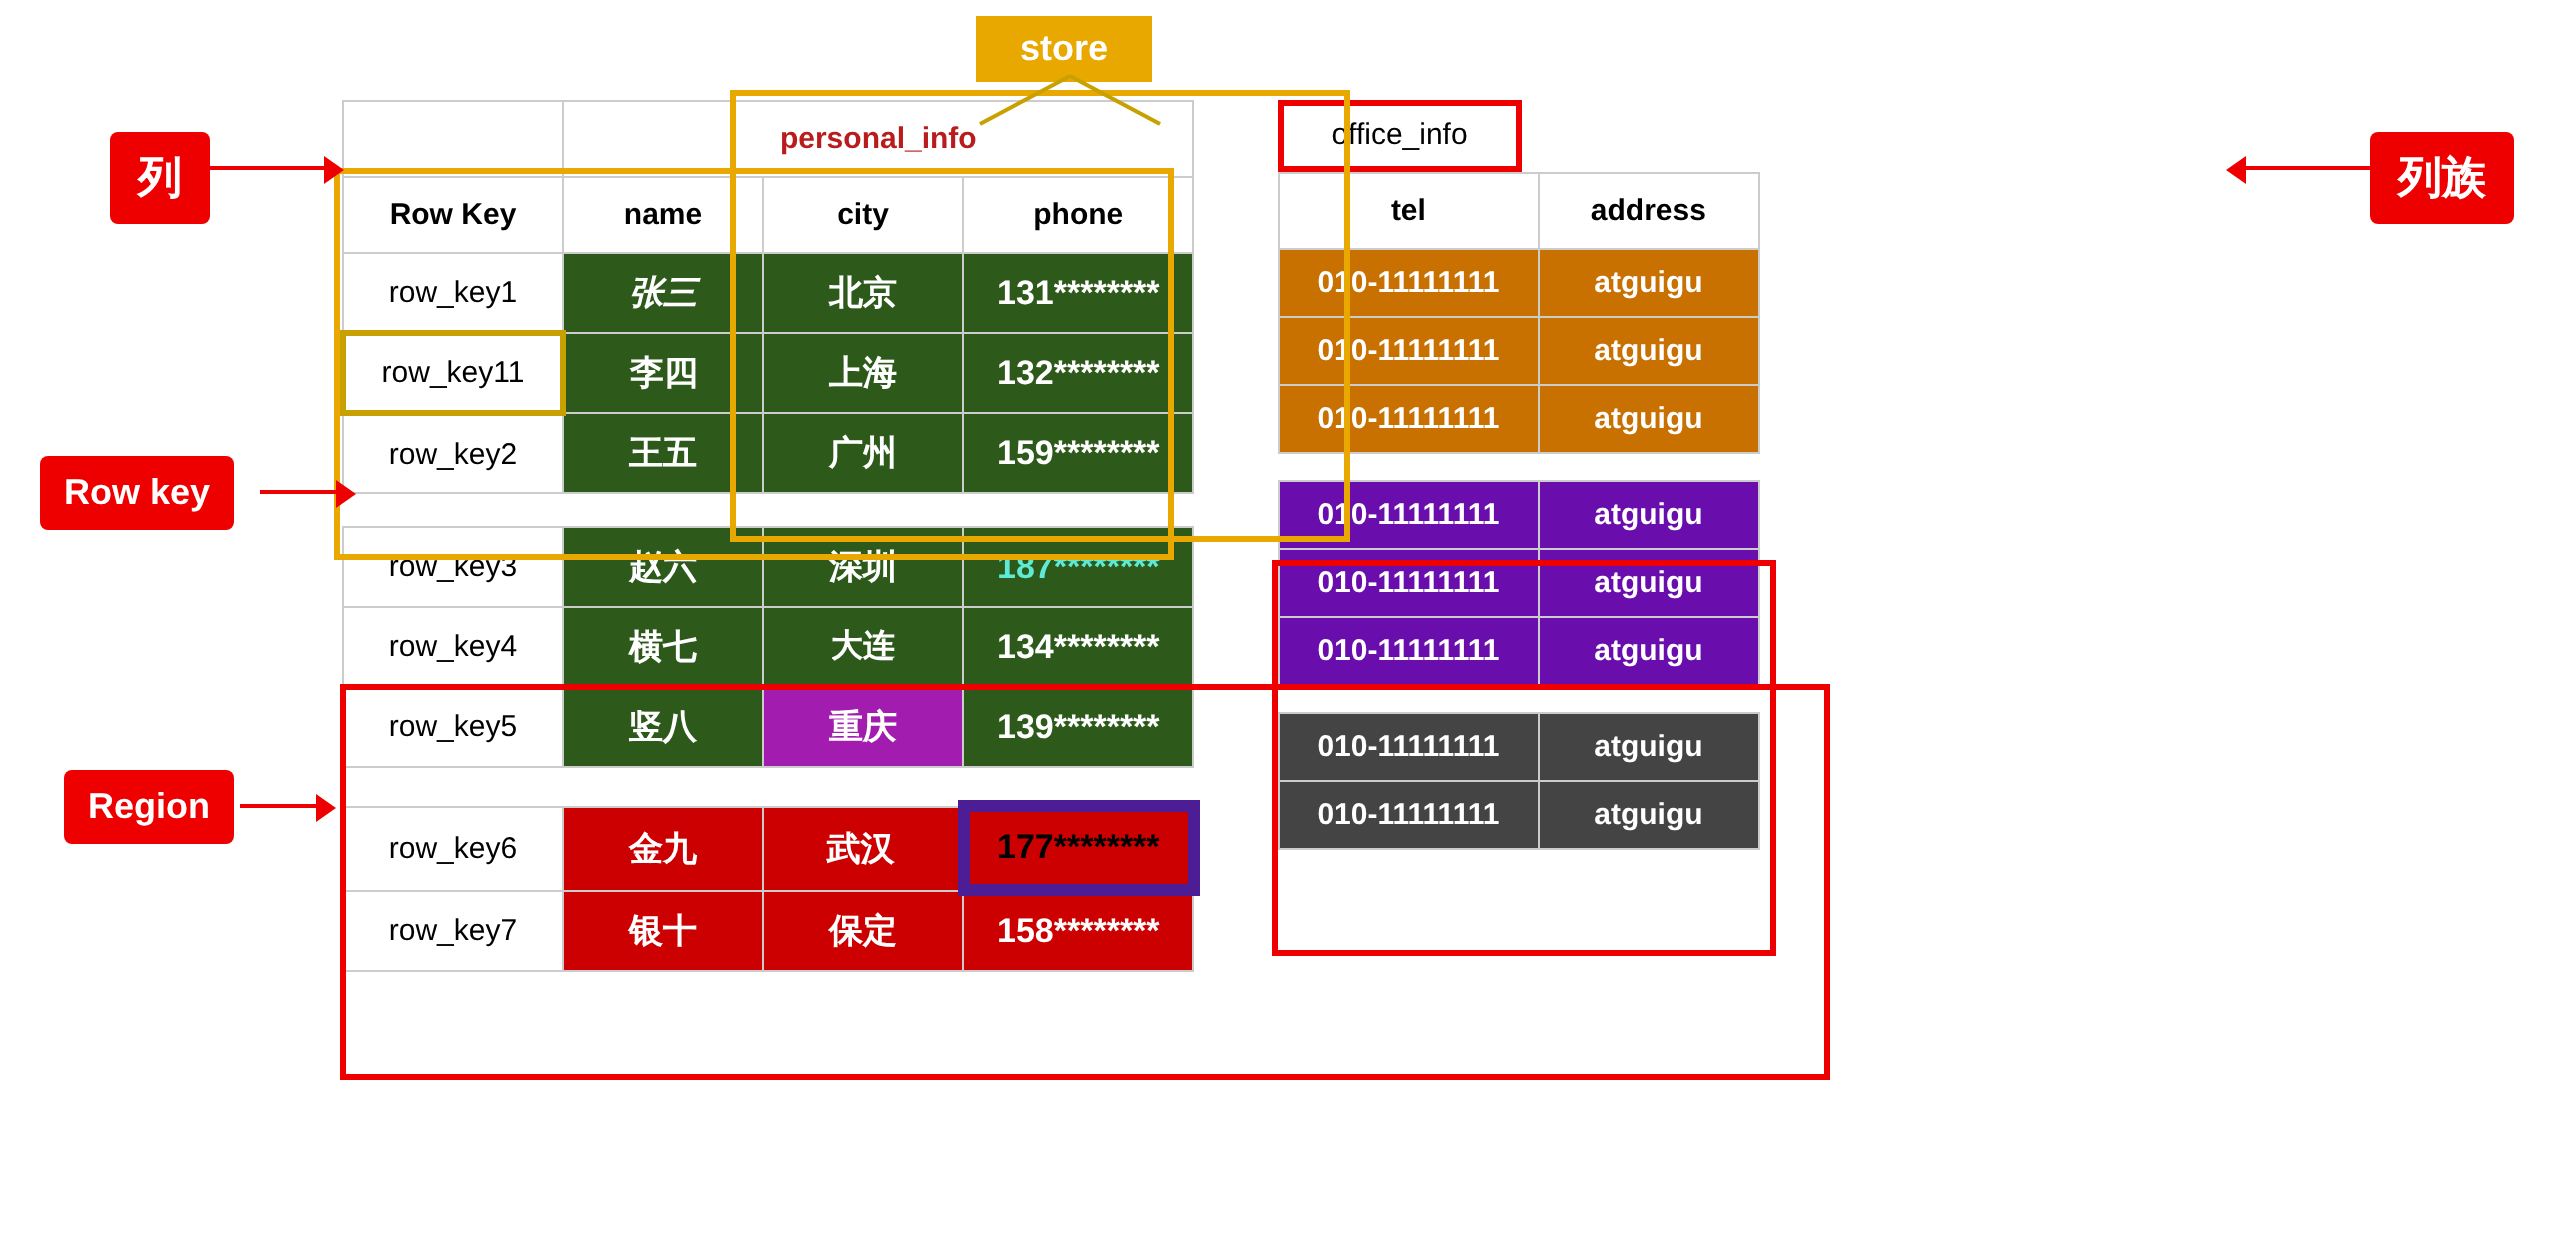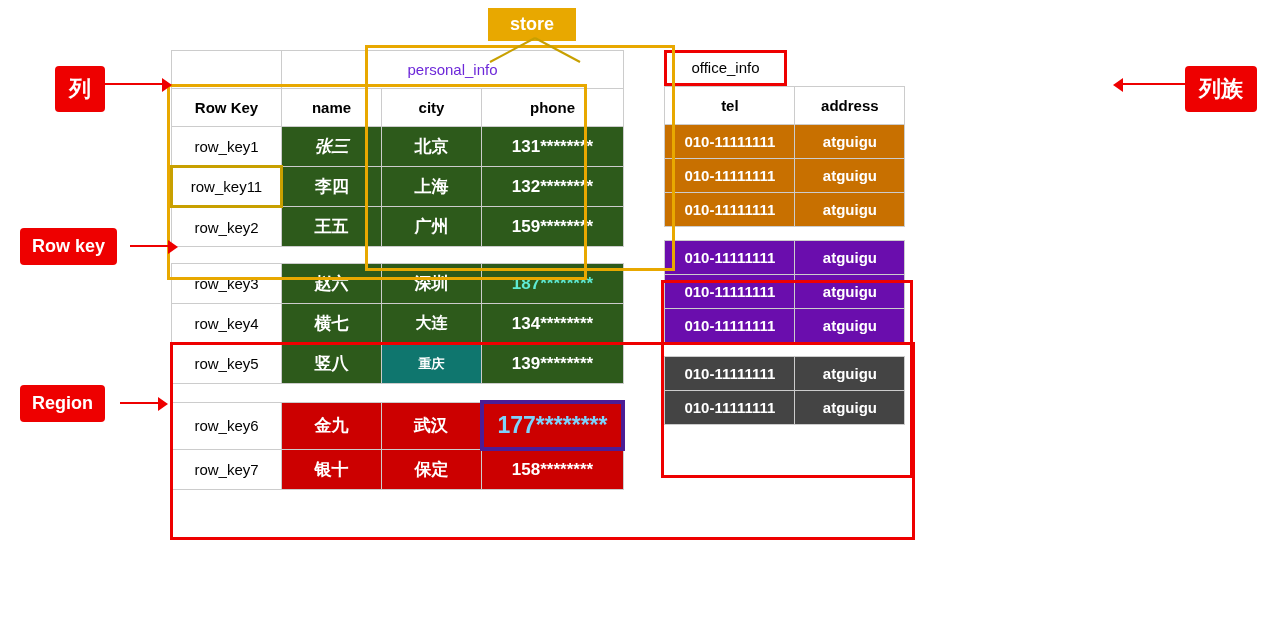--- a/index.html
+++ b/index.html
@@ -55,22 +55,22 @@
       border: 1px solid #ccc;
       padding: 8px 14px;
       text-align: center;
       min-width: 100px;
       height: 38px;
     }
 
     
     .header-group td {
       background: #fff;
-      font-weight: normal;
-      color: #6d28d9;
+      font-weight: bold;
+      color: #b91c1c;
     }
 
     .col-header td {
       background: #fff;
       color: #000;
       font-weight: bold;
     }
 
     
     .row-green td.name-col { background: #2d5a1b; color: #fff; font-weight: bold; font-size: 17px; font-style: italic; }
@@ -102,21 +102,21 @@
   <div class="label-badge lbl-lie" style="position:absolute; top:66px; left:55px; font-size:22px; padding:8px 14px;">列</div>
 
   <div style="position:absolute; top:83px; left:104px; width:62px; height:2px; background:#e00; z-index:6;"></div>
 
   <div style="position:absolute; top:78px; left:162px; width:0; height:0; border-top:7px solid transparent; border-bottom:7px solid transparent; border-left:10px solid #e00; z-index:6;"></div>
 
   <div class="label-badge" style="position:absolute; top:228px; left:20px; font-size:18px; padding:8px 12px;">Row key</div>
   <div style="position:absolute; top:245px; left:130px; width:42px; height:2px; background:#e00; z-index:6;"></div>
   <div style="position:absolute; top:240px; left:168px; width:0; height:0; border-top:7px solid transparent; border-bottom:7px solid transparent; border-left:10px solid #e00; z-index:6;"></div>
 
-  <div class="label-badge" style="position:absolute; top:385px; left:20px; font-size:18px; padding:8px 12px;">Region</div>
+  <div class="label-badge" style="position:absolute; top:385px; left:32px; font-size:18px; padding:8px 12px;">Region</div>
   <div style="position:absolute; top:402px; left:120px; width:42px; height:2px; background:#e00; z-index:6;"></div>
   <div style="position:absolute; top:397px; left:158px; width:0; height:0; border-top:7px solid transparent; border-bottom:7px solid transparent; border-left:10px solid #e00; z-index:6;"></div>
 
   <div class="label-badge" style="position:absolute; top:66px; left:1185px; font-size:22px; padding:8px 14px;">列族</div>
   <div style="position:absolute; top:83px; left:1120px; width:65px; height:2px; background:#e00; z-index:6;"></div>
   <div style="position:absolute; top:78px; left:1113px; width:0; height:0; border-top:7px solid transparent; border-bottom:7px solid transparent; border-right:10px solid #e00; z-index:6;"></div>
 
   <svg class="svg-overlay">
 
     <line x1="535" y1="38" x2="490" y2="62" stroke="#c8a000" stroke-width="2"></line>
@@ -180,33 +180,33 @@
         </tr>
         <tr>
           <td style="border:1px solid #ccc; padding:8px 14px; background:#fff;">row_key4</td>
           <td style="border:1px solid #ccc; padding:8px 14px; background:#2d5a1b; color:#fff; font-weight:bold; font-size:17px;">横七</td>
           <td style="border:1px solid #ccc; padding:8px 14px; background:#2d5a1b; color:#fff; font-weight:bold; font-size:16px;">大连</td>
           <td style="border:1px solid #ccc; padding:8px 14px; background:#2d5a1b; color:#fff; font-weight:bold; font-size:17px;">134********</td>
         </tr>
         <tr>
           <td style="border:1px solid #ccc; padding:8px 14px; background:#fff;">row_key5</td>
           <td style="border:1px solid #ccc; padding:8px 14px; background:#2d5a1b; color:#fff; font-weight:bold; font-size:17px;">竖八</td>
-          <td style="border:1px solid #ccc; padding:8px 14px; background:#0f766e; color:#fff; font-weight:bold; font-size:13px;">重庆</td>
+          <td style="border:1px solid #ccc; padding:8px 14px; background:#a21caf; color:#fff; font-weight:bold; font-size:17px;">重庆</td>
           <td style="border:1px solid #ccc; padding:8px 14px; background:#2d5a1b; color:#fff; font-weight:bold; font-size:17px;">139********</td>
         </tr>
 
         <tr>
           <td colspan="4" style="height:14px; border:none; background:#fff;"></td>
         </tr>
 
         <tr>
           <td style="border:1px solid #ccc; padding:8px 14px; background:#fff;">row_key6</td>
           <td style="border:1px solid #ccc; padding:8px 14px; background:#cc0000; color:#fff; font-weight:bold; font-size:17px;">金九</td>
           <td style="border:1px solid #ccc; padding:8px 14px; background:#cc0000; color:#fff; font-weight:bold; font-size:17px;">武汉</td>
-          <td style="border:4px solid #4c1d95; padding:8px 14px; background:#cc0000; color:#7dd3fc; font-weight:bold; font-size:23px;">177********</td>
+          <td style="border:6px solid #4c1d95; padding:8px 14px; background:#cc0000; color:#000000; font-weight:bold; font-size:17px;">177********</td>
         </tr>
         <tr>
           <td style="border:1px solid #ccc; padding:8px 14px; background:#fff;">row_key7</td>
           <td style="border:1px solid #ccc; padding:4px 14px; background:#cc0000; color:#fff; font-weight:bold; font-size:17px;">银十</td>
           <td style="border:1px solid #ccc; padding:8px 14px; background:#cc0000; color:#fff; font-weight:bold; font-size:17px;">保定</td>
           <td style="border:1px solid #ccc; padding:8px 14px; background:#cc0000; color:#fff; font-weight:bold; font-size:17px;">158********</td>
         </tr>
       </tbody>
         </table>
     </div>

